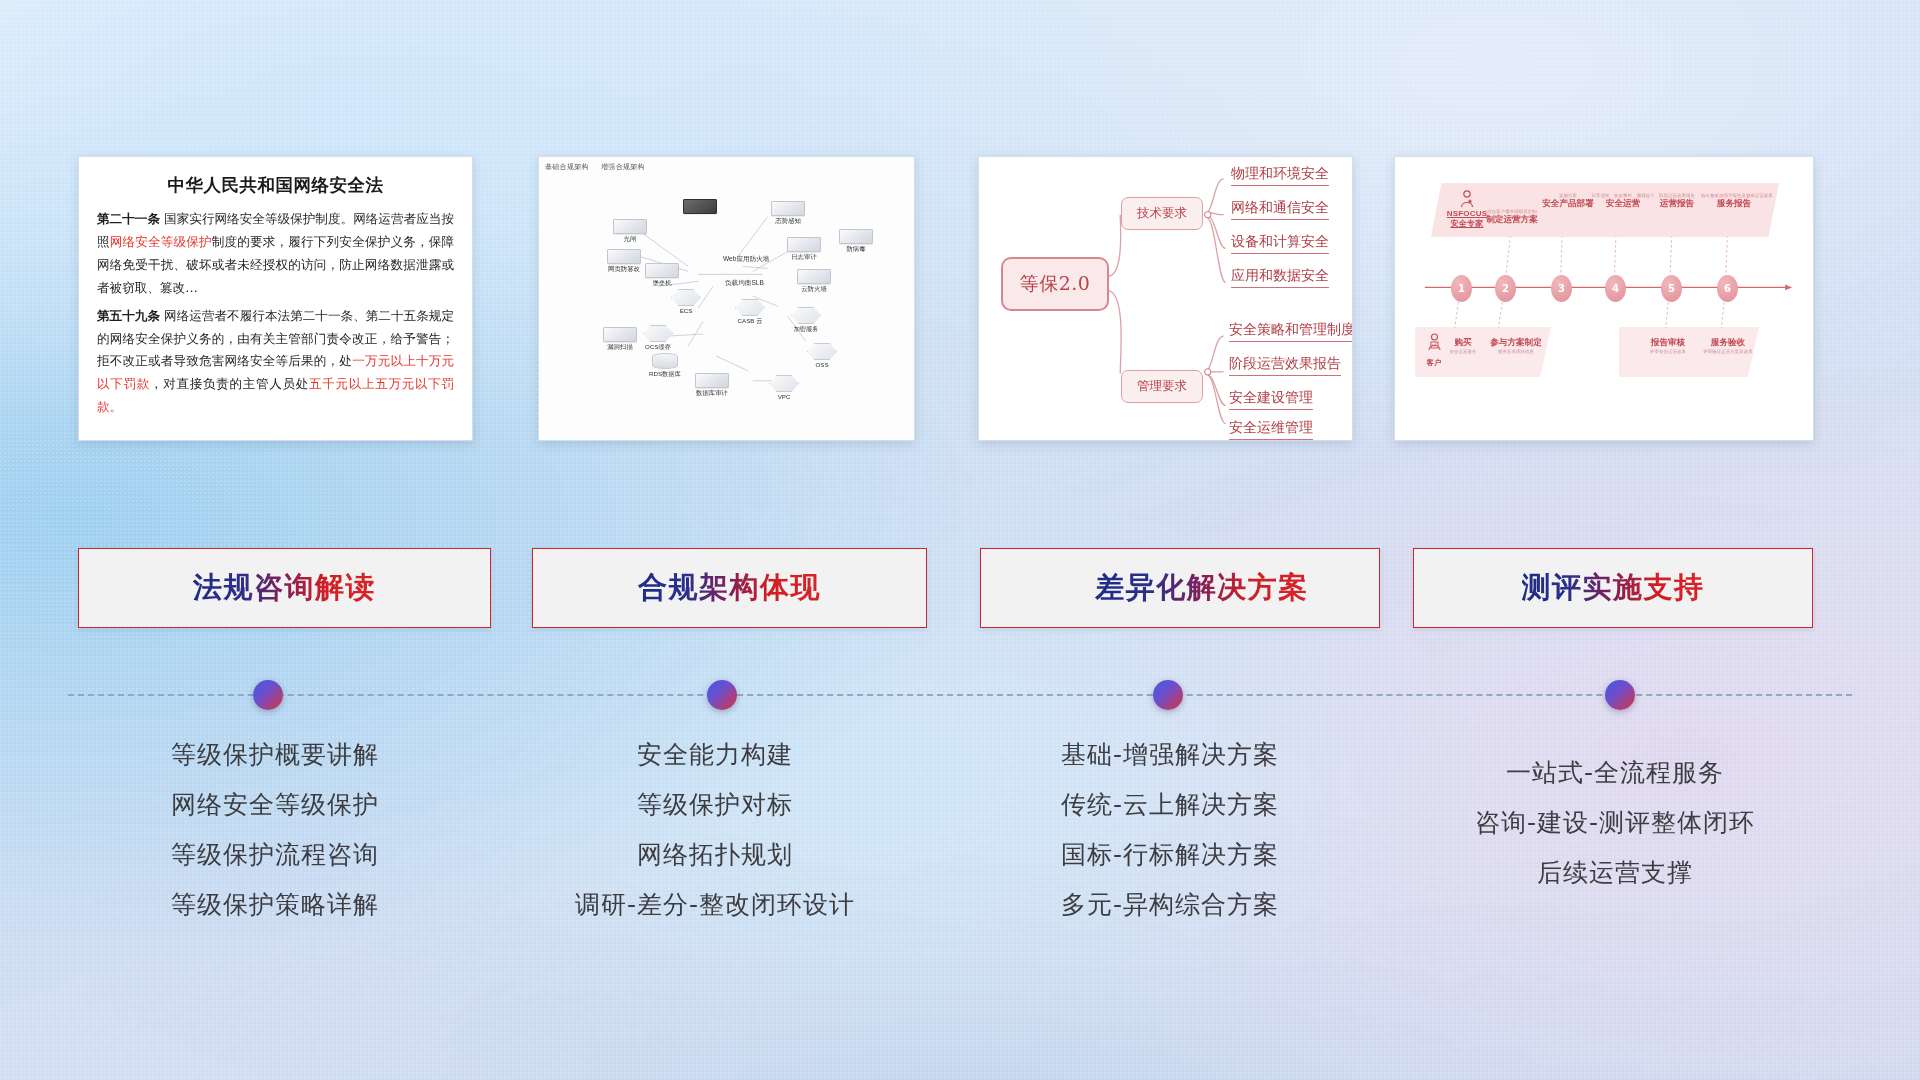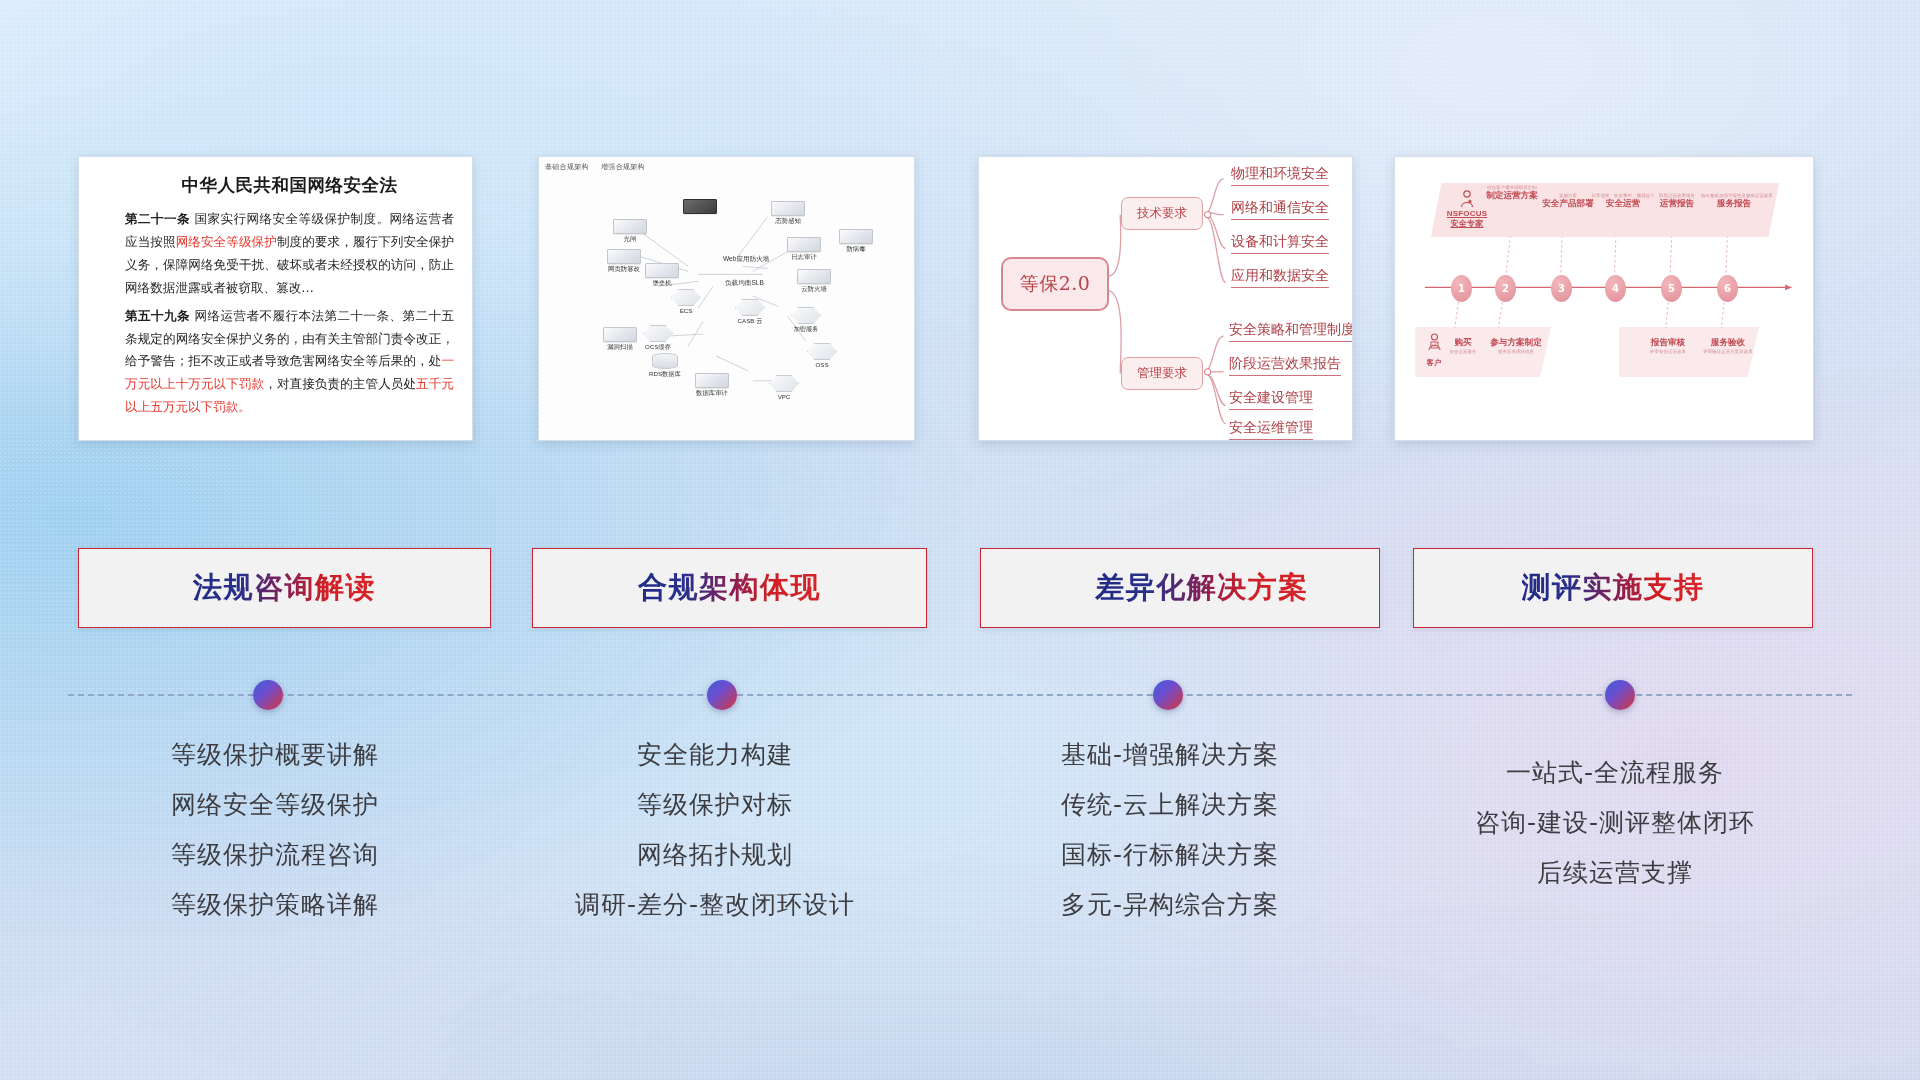--- a/index.html
+++ b/index.html
@@ -34,21 +34,21 @@
   #cards {
     position: absolute; top: 152px; left: 0; width: 1920px; height: 290px;
   }
   .card {
     position: absolute;
     background: #ffffff;
     border: 1px solid #d4dee8;
     box-shadow: 0 3px 10px rgba(60,90,130,.18);
     overflow: hidden;
   }
-  .card.c1 { left: 78px;   top: 4px;  width: 395px; height: 285px; padding-left: 28px; }
+  .card.c1 { left: 78px;   top: 4px;  width: 395px; height: 285px; }
   .card.c2 { left: 538px;  top: 4px;  width: 377px; height: 285px; }
   .card.c3 { left: 978px;  top: 4px;  width: 375px; height: 285px; }
   .card.c4 { left: 1394px; top: 4px;  width: 420px; height: 285px; }
 
   
   .law { padding: 16px 18px 10px 18px; }
   .law h2 {
     text-align: center; font-size: 17.5px; font-weight: 700; color: #1a1a1a;
     letter-spacing: .5px; margin-bottom: 11px;
     font-family: "DejaVu Sans", "Liberation Sans", sans-serif;
@@ -105,21 +105,21 @@
     font-family:"DejaVu Serif","Liberation Serif",serif;
   }
   .mbr {
     position:absolute; width:82px; height:33px;
     background:#fbeeef; border:1.6px solid #dfa0a4; border-radius:7px;
     display:flex; align-items:center; justify-content:center;
     font-size:12.5px; color:#b8434a;
     font-family:"DejaVu Serif","Liberation Serif",serif;
   }
   .mbr.t { left:142px; top:40px;font-family:Liberation Serif, serif; }
-  .mbr.m { left:142px; top:200px; }
+  .mbr.m { left:142px; top:213px; }
   .mleaf {
     position:absolute; font-size:14px; color:#b03e45; white-space:nowrap;
     font-family:"DejaVu Serif","Liberation Serif",serif;
     padding-bottom:2px; border-bottom:1.6px solid #cf7077;
   }
 
   
   .nsf { position:relative; width:100%; height:100%; background:#fff; }
   .nsf-svg { position:absolute; inset:0; }
   .band {
@@ -381,21 +381,21 @@
       <div class="nsflogo">
         <svg width="16" height="18" viewBox="0 0 16 18" style="display:block;margin:0 auto 1px">
           <circle cx="8" cy="4" r="3.2" fill="none" stroke="#c24a52" stroke-width="1.2"></circle>
           <path d="M2.5,17 C2.5,11 13.5,11 13.5,17" fill="none" stroke="#c24a52" stroke-width="1.2"></path>
           <path d="M11,9 l.7,1.5 1.6.2 -1.2,1.1 .3,1.6 -1.4-.8 -1.4.8 .3-1.6 -1.2-1.1 1.6-.2z" fill="#c24a52"></path>
         </svg>
         <span class="ln">NSFOCUS</span>
         <span class="ln">安全专家</span>
       </div>
 
-      <div class="nlab" style="left:84px; top:28px; width:66px;">
+      <div class="nlab" style="left:84px; top:52px; width:66px;">
         <span class="sml">结合客户需求调研后定制</span>
         <span class="big">制定运营方案</span>
       </div>
       <div class="nlab" style="left:142px; top:36px; width:62px;">
         <span class="sml">实施方案</span>
         <span class="big">安全产品部署</span>
       </div>
       <div class="nlab" style="left:196px; top:36px; width:64px;">
         <span class="sml">日常巡检、安全事件、漏洞处置</span>
         <span class="big">安全运营</span>

